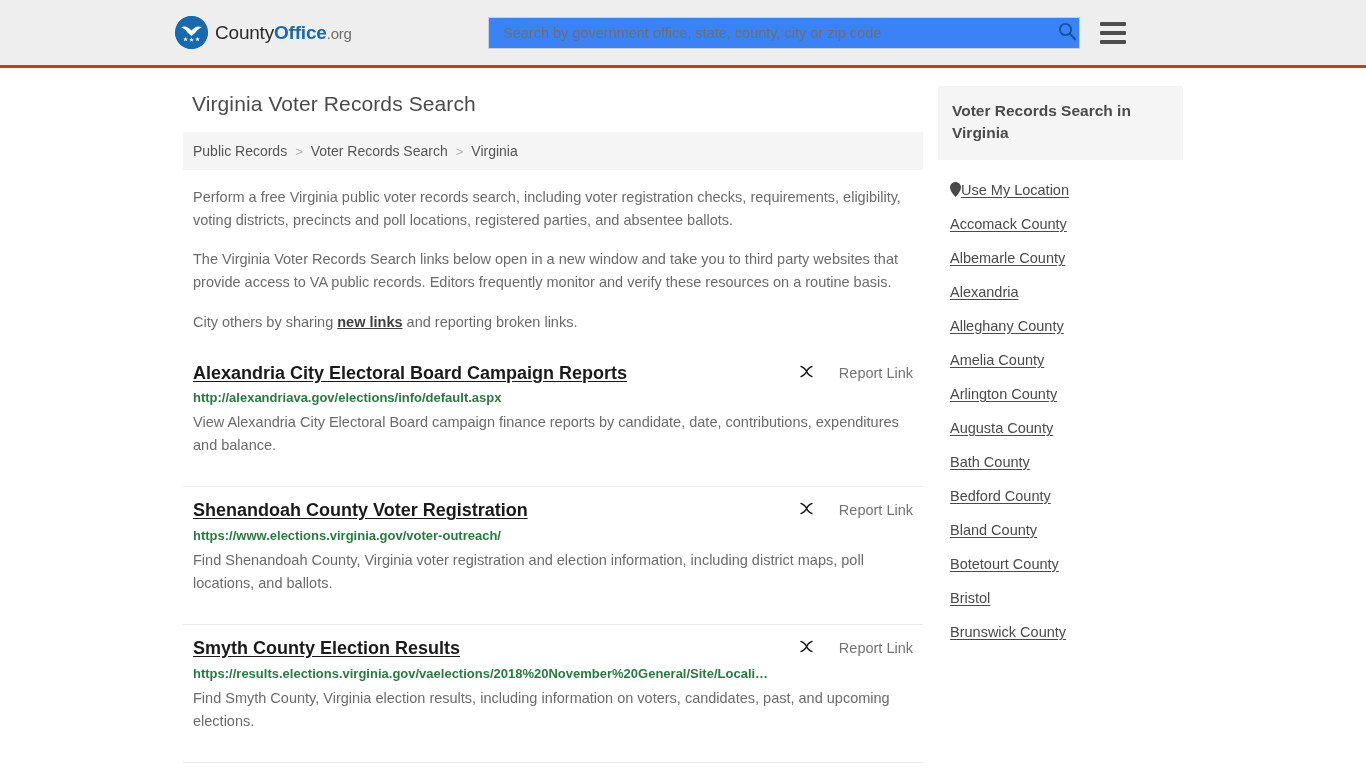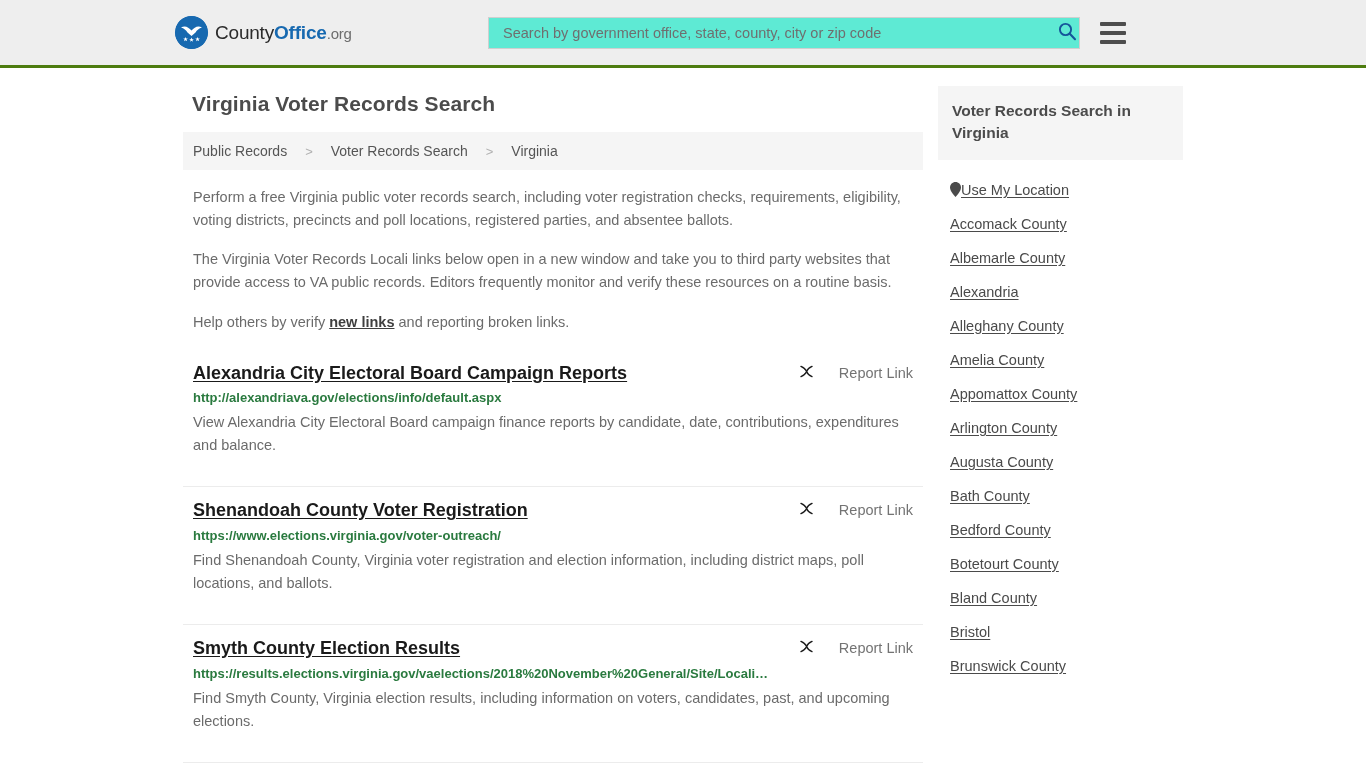--- a/index.html
+++ b/index.html
@@ -10,21 +10,21 @@
     overflow: hidden;
     background: #ffffff;
     font-family: "Liberation Sans", sans-serif;
     -webkit-font-smoothing: antialiased;
   }
 
   
   .site-header {
     height: 68px;
     background: #eeeeee;
-    border-bottom: 3px solid #4d7c0f;
+    border-bottom: 3px solid #c2410c;
     display: flex;
     align-items: center;
     position: relative;
   }
   .header-inner {
     width: 1000px;
     margin: 0 auto;
     display: flex;
     align-items: center;
     position: relative;
@@ -63,21 +63,21 @@
     left: 305px;
     top: 50%;
     transform: translateY(-50%);
     width: 638px;
     display: flex;
     align-items: center;
   }
   .search-box {
     flex: 1;
     height: 32px;
-    background: #5eead4;
+    background: #3b82f6;
     border: 1px solid #cfcfcf;
     display: flex;
     align-items: center;
     padding: 0 0 0 12px;
   }
   .search-input {
     flex: 1;
     border: none;
     outline: none;
     font-family: "Liberation Sans", sans-serif;
@@ -111,34 +111,34 @@
     padding-top: 18px;
     display: flex;
     gap: 0;
     position: relative;
   }
   .col-main { width: 740px; flex: none; }
   .col-side { width: 245px; margin-left: 15px; flex: none; }
 
   h1.page-title {
     font-size: 21px;
-    font-weight: bold;
+    font-weight: normal;
     color: #4b4b4b;
     margin: 6px 0 16px 9px;
     letter-spacing: 0.1px;
   }
 
   .breadcrumb {
     background: #f5f5f5;
     padding: 11px 12px 11px 10px;
     font-size: 14px;
     color: #555;
     display: flex;
     align-items: center;
-    gap: 18px;
+    gap: 8px;
     flex-wrap: nowrap;
   }
   .breadcrumb a {
     color: #555;
     text-decoration: none;
   }
   .breadcrumb .sep { color: #b0b0b0; font-size: 13px; }
 
   .intro {
     padding: 0 10px;
@@ -282,22 +282,22 @@
     <nav class="breadcrumb">
       <a href="#">Public Records</a>
       <span class="sep">&gt;</span>
       <a href="#">Voter Records Search</a>
       <span class="sep">&gt;</span>
       <a href="#">Virginia</a>
     </nav>
 
     <section class="intro">
       <p>Perform a free Virginia public voter records search, including voter registration checks, requirements, eligibility, voting districts, precincts and poll locations, registered parties, and absentee ballots.</p>
-      <p>The Virginia Voter Records Locali links below open in a new window and take you to third party websites that provide access to VA public records. Editors frequently monitor and verify these resources on a routine basis.</p>
-      <p class="p-help"><span>Help others by verify </span><a class="inline-link" href="#">new links</a><span> and reporting broken links.</span></p>
+      <p>The Virginia Voter Records Search links below open in a new window and take you to third party websites that provide access to VA public records. Editors frequently monitor and verify these resources on a routine basis.</p>
+      <p class="p-help"><span>City others by sharing </span><a class="inline-link" href="#">new links</a><span> and reporting broken links.</span></p>
     </section>
 
     <section class="results">
 
       <article class="result">
         <div class="result-head">
           <a class="result-title" href="#">Alexandria City Electoral Board Campaign Reports</a>
           <a class="report-link" href="#">
             <span>
               <svg width="17" height="17" viewBox="0 0 17 17" aria-hidden="true">
@@ -380,39 +380,36 @@
       <div class="side-item">
           <a href="#">Alexandria</a>
         </div>
       <div class="side-item">
           <a href="#">Alleghany County</a>
         </div>
       <div class="side-item">
           <a href="#">Amelia County</a>
         </div>
       <div class="side-item">
-          <a href="#">Appomattox County</a>
-        </div>
-      <div class="side-item">
           <a href="#">Arlington County</a>
         </div>
       <div class="side-item">
           <a href="#">Augusta County</a>
         </div>
       <div class="side-item">
           <a href="#">Bath County</a>
         </div>
       <div class="side-item">
           <a href="#">Bedford County</a>
         </div>
       <div class="side-item">
+          <a href="#">Bland County</a>
+        </div>
+      <div class="side-item">
           <a href="#">Botetourt County</a>
-        </div>
-      <div class="side-item">
-          <a href="#">Bland County</a>
         </div>
       <div class="side-item">
           <a href="#">Bristol</a>
         </div>
       <div class="side-item">
           <a href="#">Brunswick County</a>
         </div>
     </div>
   </aside>
 

